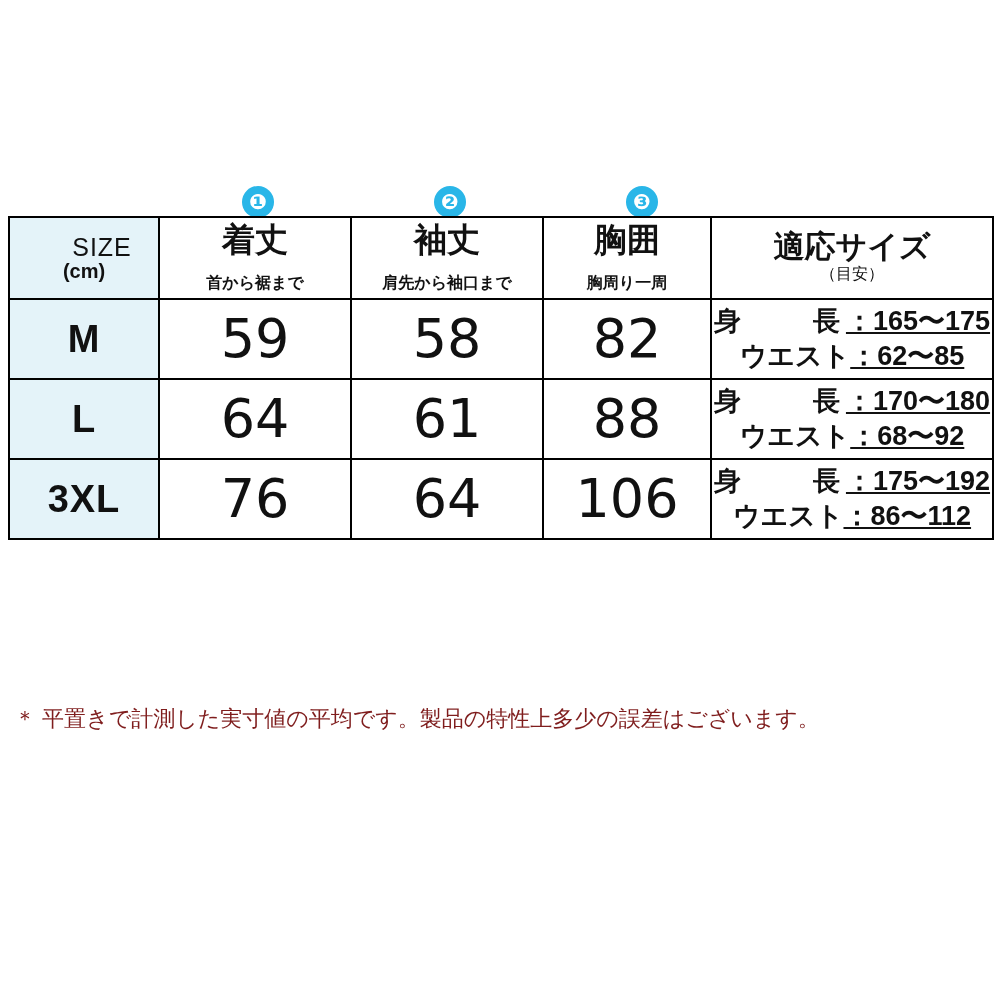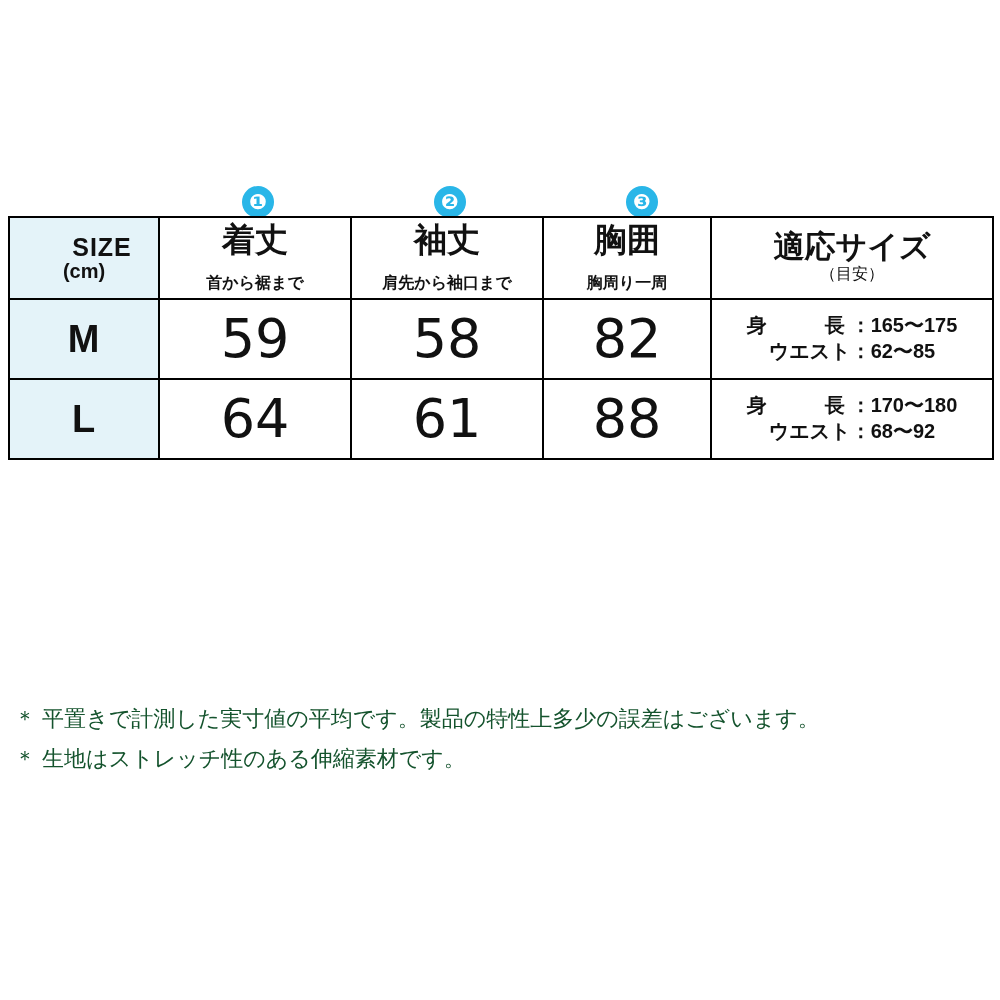--- a/index.html
+++ b/index.html
@@ -63,21 +63,21 @@
   col.c-chs  { width: 168px; }
   col.c-fit  { width: 282px; }
 
   
   tr.head td { height: 80px; }
   td.head-size {
     background: #e4f3f9;
   }
   .head-size-main {
     font-size: 25px;
-    font-weight: bold;
+    font-weight: normal;
     letter-spacing: 1px;
     line-height: 1.05;
     margin-left: 36px;
   }
   .head-size-sub {
     font-size: 20px;
     font-weight: bold;
     line-height: 1.1;
   }
   .head-main {
@@ -115,41 +115,42 @@
     font-size: 54px;
     font-weight: normal;
     font-family: "DejaVu Sans", "Liberation Sans", sans-serif;
     line-height: 1;
   }
   td.cell-fit {
     text-align: left;
     padding-left: 12px;
   }
   .fit-line {
-    font-size: 20px;
+    font-size: 27px;
     font-weight: bold;
     line-height: 1.28;
     white-space: nowrap;
+    text-decoration: underline;
   }
   .fit-label {
     display: inline-block;
   }
   .fit-label.height { letter-spacing: 6px; }
 
   
   .notes {
     position: absolute;
     top: 702px;
     left: 14px;
     width: 970px;
   }
   .note {
     font-size: 22px;
     line-height: 1.55;
-    color: #14532d;
+    color: #7f1d1d;
     margin-bottom: 6px;
     white-space: nowrap;
   }
 </style>
 </head>
 <body>
 
 <div id="root">
 
   <div class="badges">
@@ -207,21 +208,30 @@
         <td class="cell-num">61</td>
         <td class="cell-num">88</td>
         <td class="cell-fit">
           <div class="fit-line"><span class="fit-label height">身　　長</span><span>：170〜180</span></div>
           <div class="fit-line"><span class="fit-label">ウエスト</span><span>：68〜92</span></div>
         </td>
       </tr>
 
 
 
+      <tr class="body-row">
+        <td class="cell-size">3XL</td>
+        <td class="cell-num">76</td>
+        <td class="cell-num">64</td>
+        <td class="cell-num">106</td>
+        <td class="cell-fit">
+          <div class="fit-line"><span class="fit-label height">身　　長</span><span>：175〜192</span></div>
+          <div class="fit-line"><span class="fit-label">ウエスト</span><span>：86〜112</span></div>
+        </td>
+      </tr>
     </tbody>
   </table>
 
   <div class="notes">
     <div class="note">＊ 平置きで計測した実寸値の平均です。製品の特性上多少の誤差はございます。</div>
-    <div class="note">＊ 生地はストレッチ性のある伸縮素材です。</div>
   </div>
 
 </div>
 
 </body></html>

